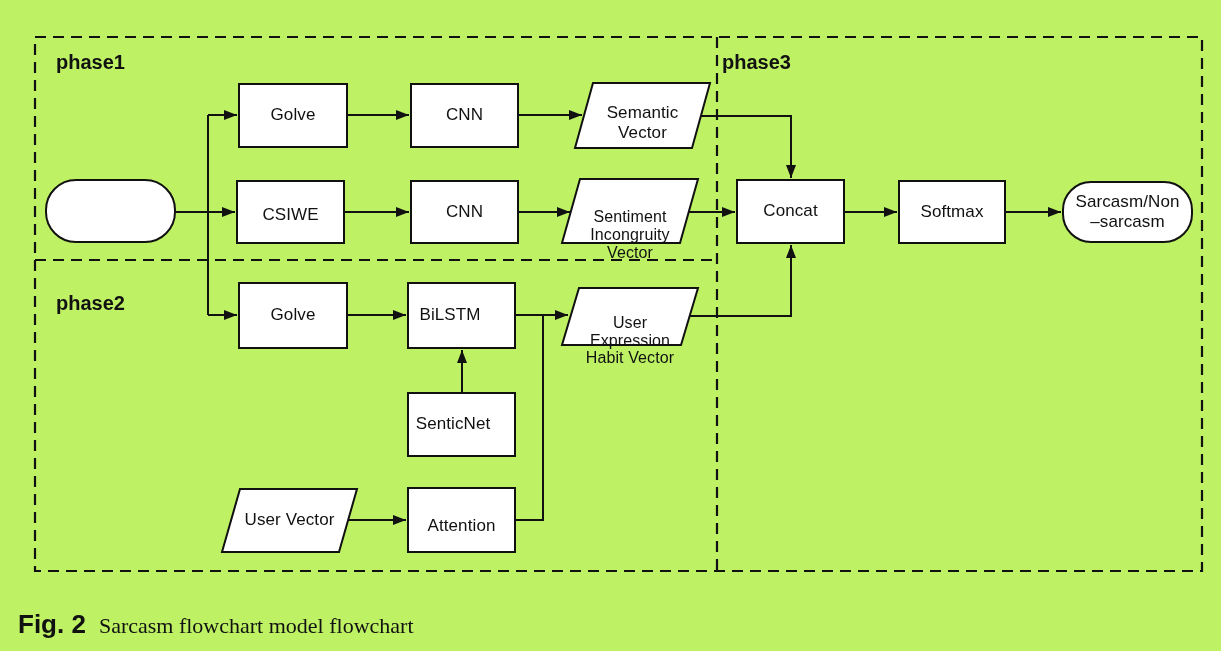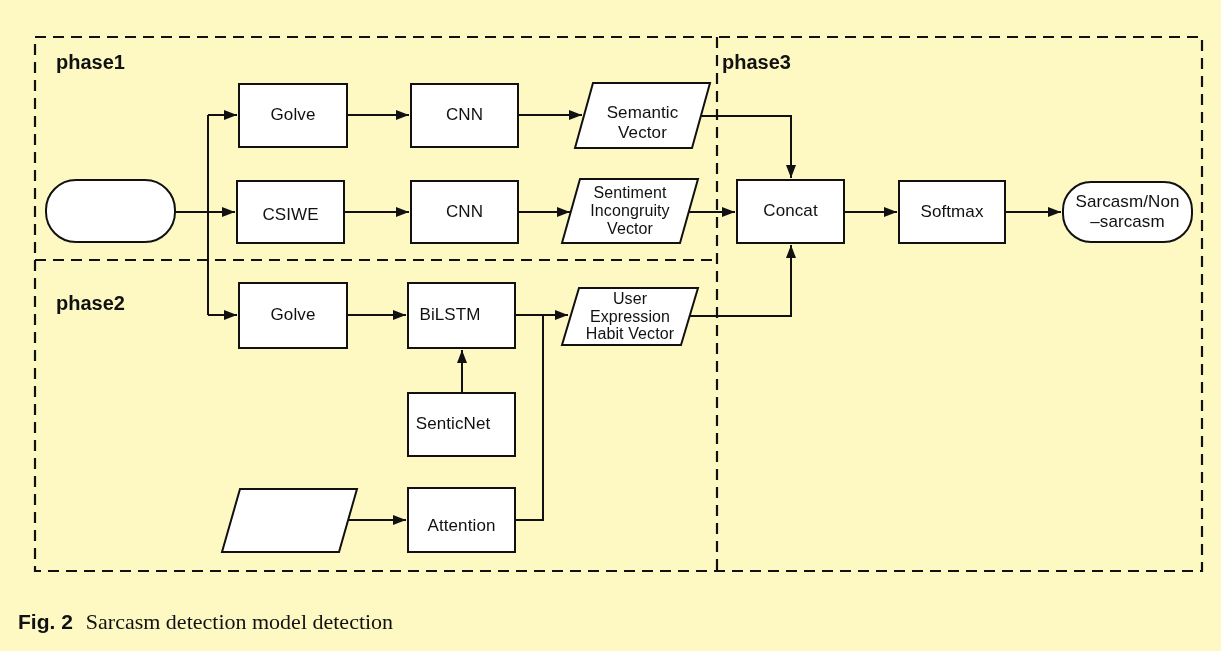--- a/index.html
+++ b/index.html
@@ -1,29 +1,29 @@
 <!DOCTYPE html>
 <html><head>
 <meta charset="utf-8">
 <style>
   html,body{margin:0;padding:0;background:#ffffff;}
   .stage{
-    position:relative;width:1221px;height:651px;background:#fef9c3;
+    position:relative;width:1221px;height:651px;background:#bef264;
     font-family:"Liberation Sans",sans-serif;color:#111;overflow:hidden;
   }
   .stage svg{position:absolute;left:0;top:0;width:1221px;height:651px;}
   .nt{
     position:absolute;display:flex;flex-direction:column;align-items:center;
     justify-content:center;text-align:center;font-size:17px;line-height:1.18;
     color:#111;letter-spacing:.1px;
   }
-  .nt.small{font-size:16px;line-height:1.12;}
+  .nt.small{font-size:16px;line-height:1.12;margin-top:24px;}
   .phase{position:absolute;font-size:20px;font-weight:600;color:#111;}
   .caption{position:absolute;left:18px;top:609px;white-space:nowrap;}
-  .caption .fig{font-family:"Liberation Sans",sans-serif;font-weight:700;font-size:21px;}
+  .caption .fig{font-family:"Liberation Sans",sans-serif;font-weight:700;font-size:26px;}
   .caption .txt{font-family:"Liberation Serif",serif;font-size:22px;margin-left:13px;}
 </style>
 </head>
 <body>
 
 <div class="stage">
 
   <svg viewBox="0 0 1221 651">
     <defs>
       <marker id="arrow" markerUnits="userSpaceOnUse" markerWidth="15" markerHeight="12" refX="13" refY="5" orient="auto">
@@ -105,36 +105,39 @@
   </div>
   <div class="nt" style="left:239px;top:283px;width:108px;height:65px">
     <span>Golve</span>
   </div>
   <div class="nt" style="left:408px;top:283px;width:84px;height:65px">
     <span>BiLSTM</span>
   </div>
   <div class="nt" style="left:408px;top:393px;width:90px;height:63px">
     <span>SenticNet</span>
   </div>
+  <div class="nt" style="left:222px;top:489px;width:135px;height:63px">
+    <span>User Vector</span>
+  </div>
   <div class="nt" style="left:408px;top:488px;width:107px;height:76px">
     <span>Attention</span>
   </div>
   <div class="nt" style="left:737px;top:180px;width:107px;height:63px">
     <span>Concat</span>
   </div>
   <div class="nt small" style="left:562px;top:288px;width:136px;height:57px">
     <span>User</span>
     <span>Expression</span>
     <span>Habit Vector</span>
   </div>
   <div class="nt" style="left:899px;top:181px;width:106px;height:62px">
     <span>Softmax</span>
   </div>
   <div class="nt" style="left:1063px;top:182px;width:129px;height:60px">
     <span>Sarcasm/Non</span>
     <span>–sarcasm</span>
   </div>
 
   <div class="caption">
-    <span class="fig">Fig. 2</span><span class="txt">Sarcasm detection model detection</span>
+    <span class="fig">Fig. 2</span><span class="txt">Sarcasm flowchart model flowchart</span>
   </div>
 
 </div>
 
 </body></html>

